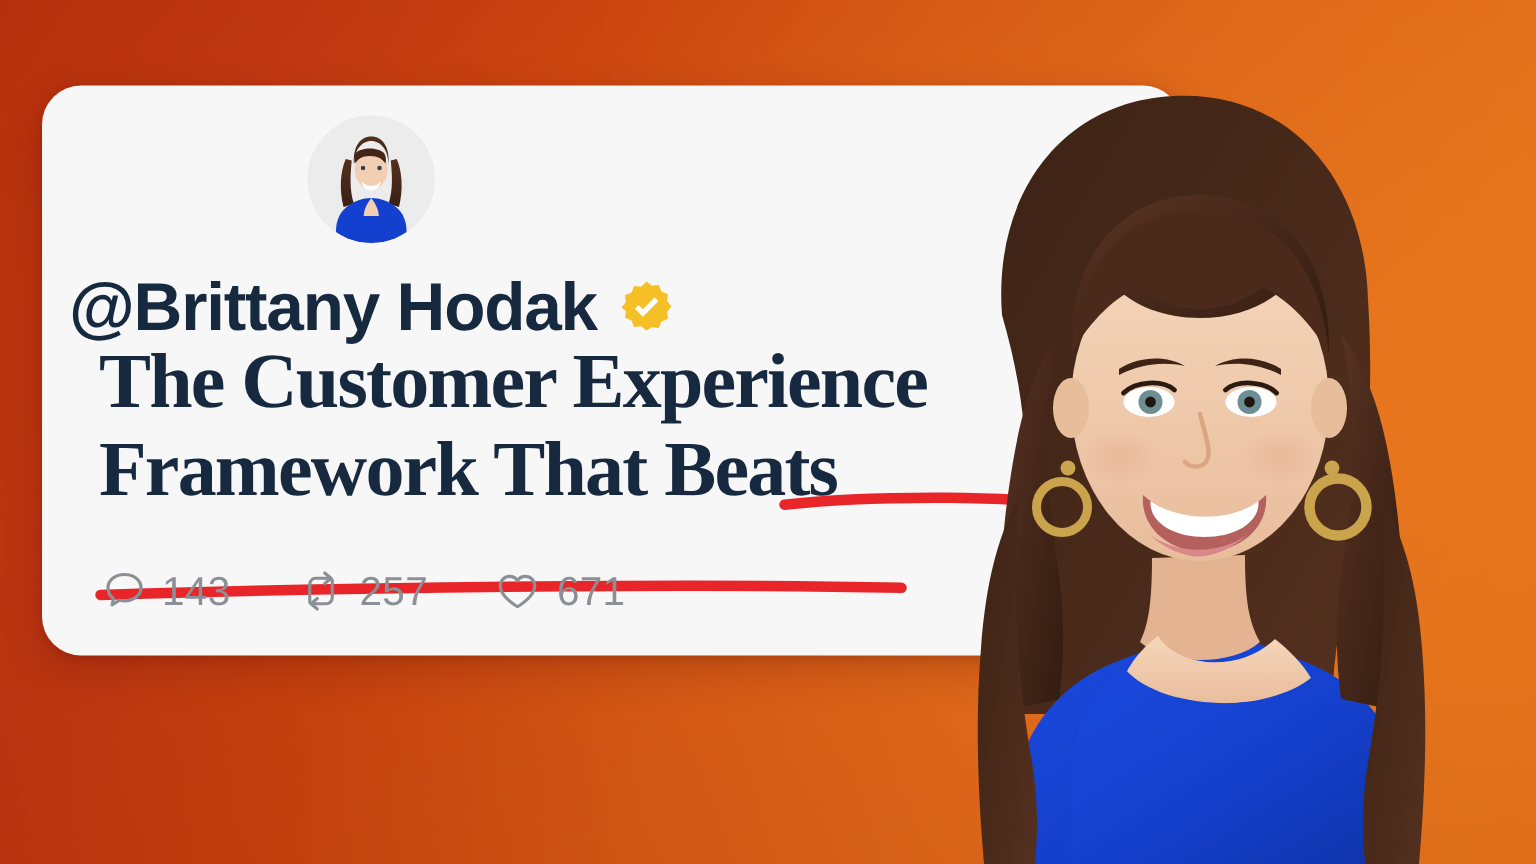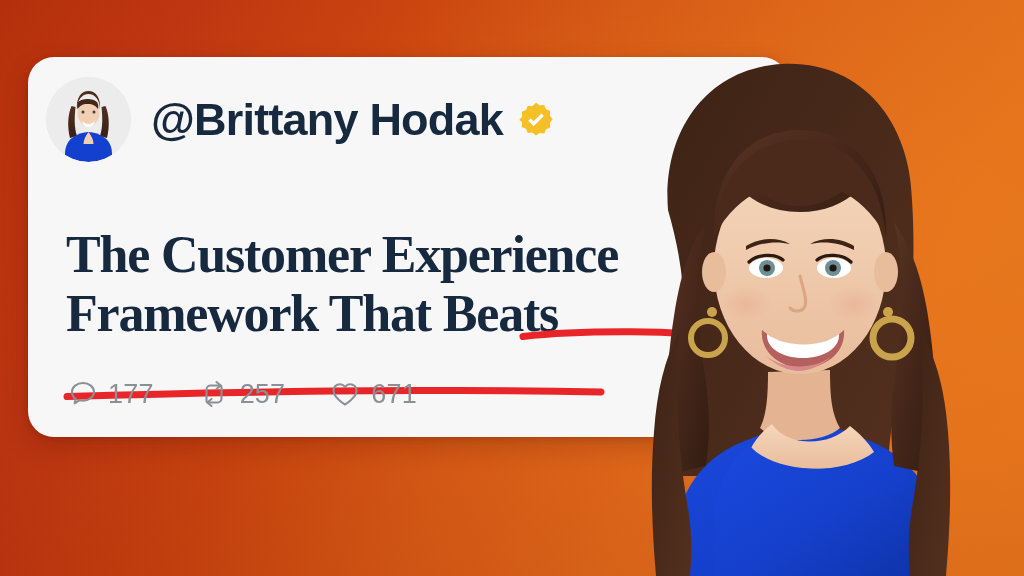--- a/index.html
+++ b/index.html
@@ -50,20 +50,21 @@
   }
 
   
   #card-header {
     position: absolute;
     left: 18px;
     top: 20px;
     display: flex;
     align-items: center;
     gap: 20px;
+    flex-direction: column;
   }
   .avatar {
     width: 85px;
     height: 85px;
     border-radius: 50%;
     background: #e9e9e9;
     overflow: hidden;
     position: relative;
     flex: none;
   }
@@ -214,21 +215,21 @@
       </span>
 
     </div>
 
     <div id="stats">
 
       <div class="stat">
         <svg width="30" height="30" viewBox="0 0 30 30">
           <path d="M15 4c6.2 0 11 3.9 11 8.8 0 4.9-4.8 8.8-11 8.8-1.2 0-2.3-.15-3.4-.42l-4.9 3.1.95-4.2C5.5 18.5 4 15.8 4 12.8 4 7.9 8.8 4 15 4z" fill="none" stroke="#8b9096" stroke-width="2.1" stroke-linejoin="round"></path>
         </svg>
-        <span class="stat-val">177</span>
+        <span class="stat-val">143</span>
       </div>
 
       <div class="stat">
         <svg width="32" height="30" viewBox="0 0 32 30">
           <path d="M8.5 22.5V10.5a4 4 0 0 1 4-4h10" fill="none" stroke="#8b9096" stroke-width="2.1" stroke-linecap="round" stroke-linejoin="round"></path>
           <path d="M18.5 3l4.2 3.5-4.2 3.5" fill="none" stroke="#8b9096" stroke-width="2.1" stroke-linecap="round" stroke-linejoin="round"></path>
           <path d="M23.5 7.5v12a4 4 0 0 1-4 4h-10" fill="none" stroke="#8b9096" stroke-width="2.1" stroke-linecap="round" stroke-linejoin="round"></path>
           <path d="M13.5 20l-4.2 3.5 4.2 3.5" fill="none" stroke="#8b9096" stroke-width="2.1" stroke-linecap="round" stroke-linejoin="round"></path>
         </svg>
         <span class="stat-val">257</span>

